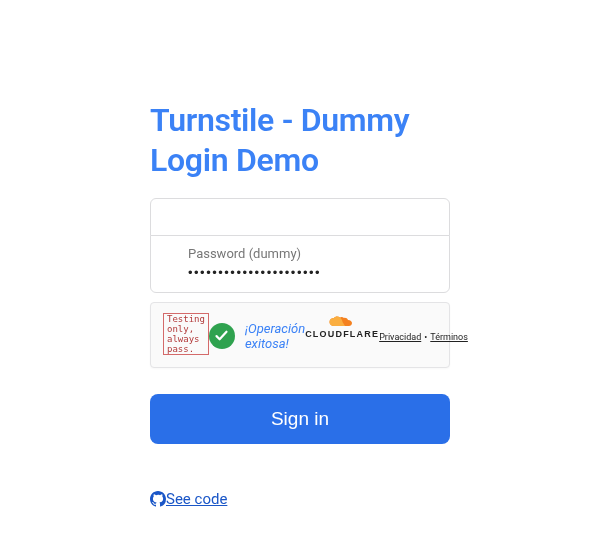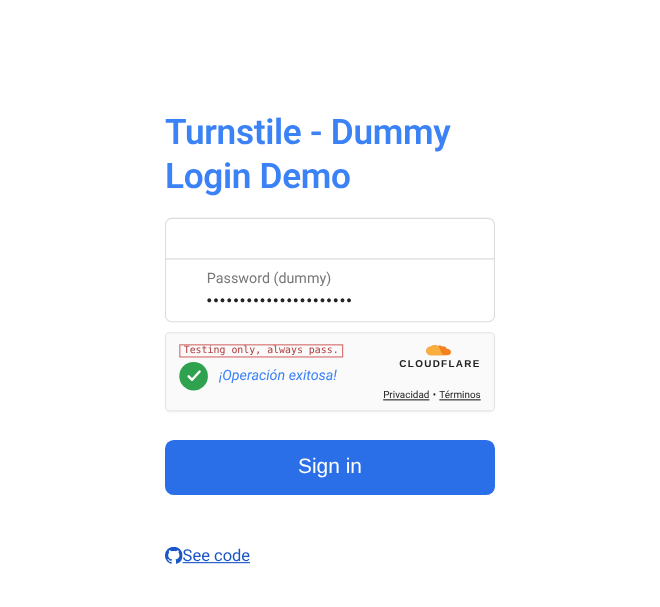--- a/index.html
+++ b/index.html
@@ -55,40 +55,40 @@
       margin-top: 10px;
       border: 1px solid #e4e4e6;
       border-radius: 4px;
       background: #fafafa;
       padding: 10px 12px 8px 12px;
       display: flex;
       align-items: flex-start;
       justify-content: space-between;
       box-shadow: 0 1px 2px rgba(0,0,0,0.03);
     }
-    .captcha-left { display: flex; flex-direction: column; }
+    .captcha-left { display: flex; }
     .badge {
       border: 1px solid #d46a6a;
       color: #b23a3a;
       font-family: monospace;
       font-size: 9px;
       padding: 0 3px;
       width: fit-content;
       margin-bottom: 4px;
     }
     .captcha-row { display: flex; align-items: center; gap: 10px; }
     .check {
       width: 26px; height: 26px; border-radius: 50%;
       background: #2fa24f;
       display: flex; align-items: center; justify-content: center;
       flex-shrink: 0;
     }
     .check svg { width: 15px; height: 15px; }
     .captcha-msg { font-size: 13px; color: #3b82f6; font-style: italic; }
-    .captcha-right { display:flex; flex-direction: column; align-items: flex-end; }
+    .captcha-right { display:flex; flex-direction: row; align-items: center; }
     .cf-logo { display:flex; flex-direction: column; align-items: center; }
     .cf-cloud { width: 30px; height: 14px; margin-bottom: -1px;}
     .cf-word {
       font-family: Arial, sans-serif;
       font-size: 9px;
       font-weight: 700;
       letter-spacing: 1.2px;
       color: #222;
     }
     .cf-links {

